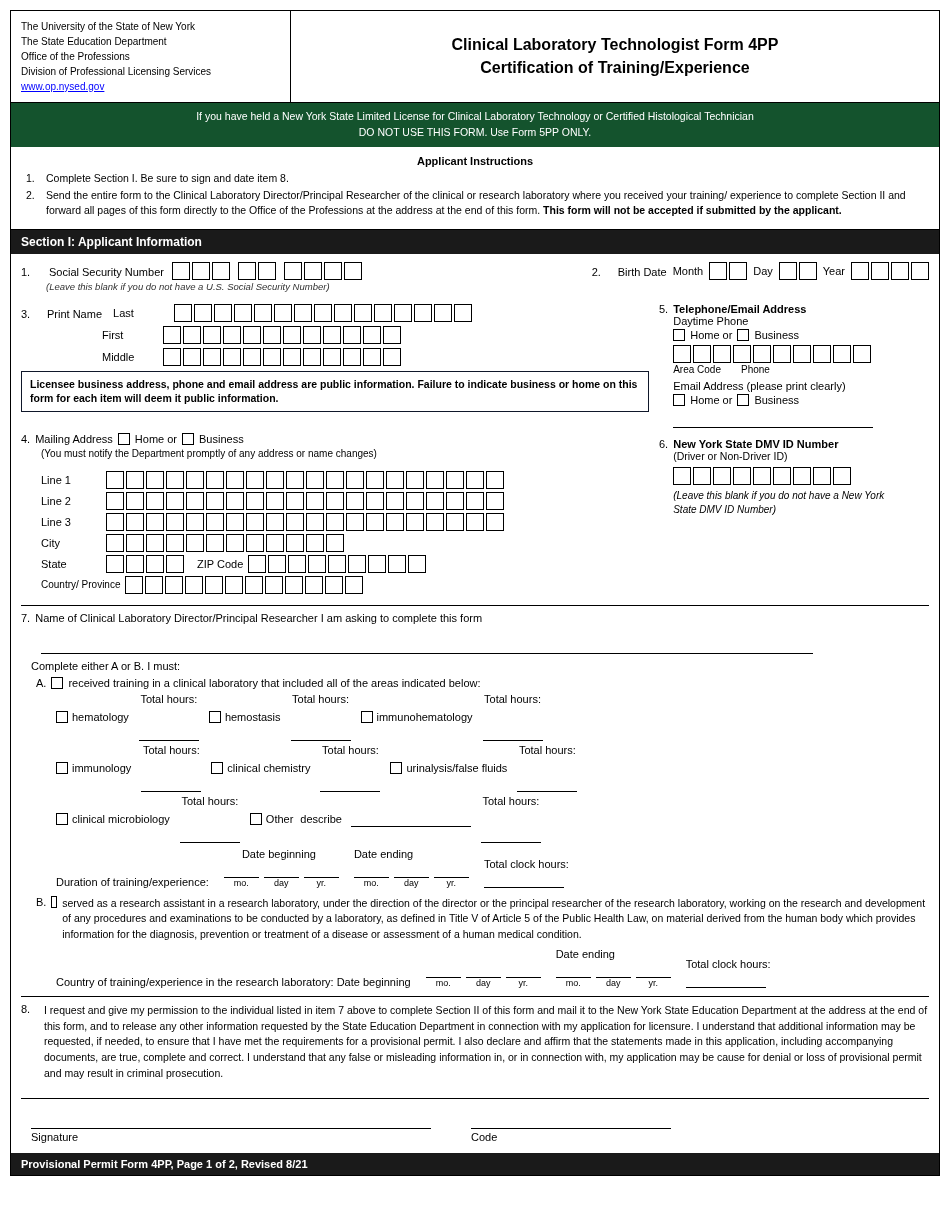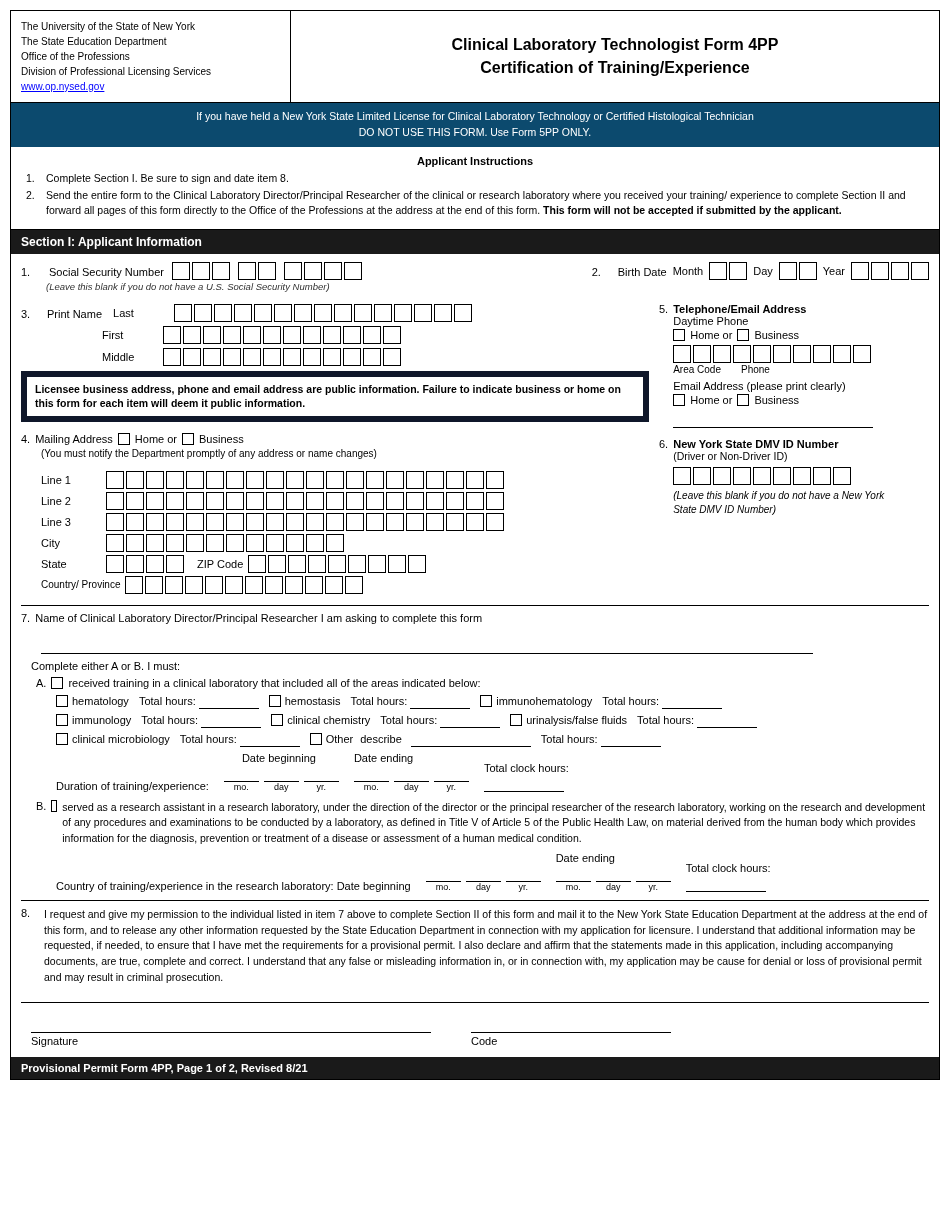--- a/index.html
+++ b/index.html
@@ -37,21 +37,21 @@
       justify-content: center;
       text-align: center;
       padding: 8px;
     }
     .header-right h1 {
       font-size: 16px;
       font-weight: bold;
       line-height: 1.4;
     }
     .warning-bar {
-      background: #0c4a6e;
+      background: #14532d;
       color: #fff;
       text-align: center;
       padding: 6px 10px;
       font-size: 10.5px;
       line-height: 1.5;
       font-weight: normal;
     }
     .section-title-bar {
       background: #1a1a1a;
       color: #fff;
@@ -96,32 +96,32 @@
     .left-col { flex: 1; }
     .right-col { width: 270px; min-width: 270px; }
     .ssn-row { display: flex; align-items: center; gap: 8px; flex-wrap: wrap; }
     .name-row { display: flex; align-items: center; gap: 6px; margin: 4px 0; }
     .name-label { min-width: 55px; font-size: 11px; }
     .checkbox { width: 12px; height: 12px; border: 1px solid #000; display: inline-block; vertical-align: middle; }
     .warning-text {
       background: none;
       font-weight: bold;
       font-size: 10.5px;
-      border: 6px solid #0f172a;
+      border: 1px solid #0f172a;
       padding: 5px 8px;
       margin: 5px 0;
       line-height: 1.4;
     }
     .addr-line { display: flex; align-items: center; gap: 5px; margin: 3px 0; }
     .addr-label { min-width: 60px; font-size: 11px; }
     .area-phone { display: flex; gap: 20px; align-items: flex-end; }
     .area-label { font-size: 10px; }
     .training-row { display: flex; align-items: center; gap: 10px; margin: 3px 0; flex-wrap: wrap; }
     .training-item { display: flex; align-items: center; gap: 4px; }
-    .total-hours { display: flex; align-items: center; gap: 3px; }
+    .total-hours { display: flex; align-items: center; gap: 20px; flex-direction: column; }
     .hours-line { width: 60px; border-bottom: 1px solid #000; height: 16px; }
     .date-part { display: flex; flex-direction: column; align-items: center; }
     .signature-section { padding: 10px 10px 5px; border-top: 1px solid #000; margin-top: 10px; }
     .sig-row { display: flex; gap: 40px; align-items: flex-end; }
     .sig-item { display: flex; flex-direction: column; }
     .sig-line { width: 400px; border-bottom: 1px solid #000; height: 20px; }
     .date-sig-line { width: 200px; border-bottom: 1px solid #000; height: 20px; }
     .footer-bar {
       background: #1a1a1a;
       color: #fff;

